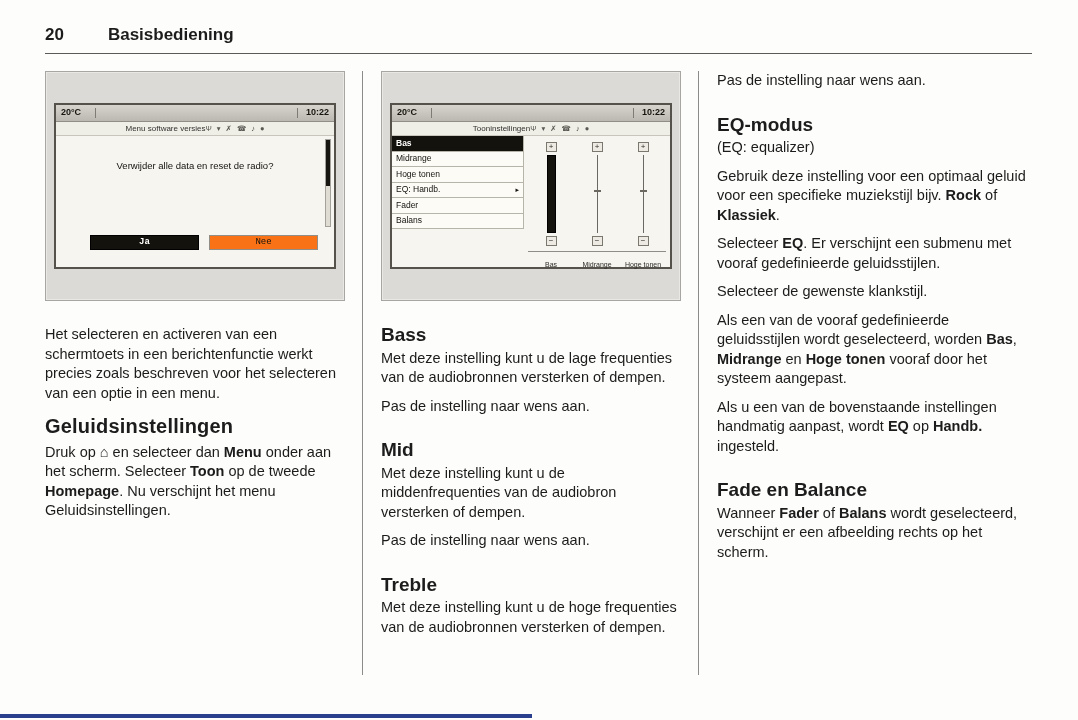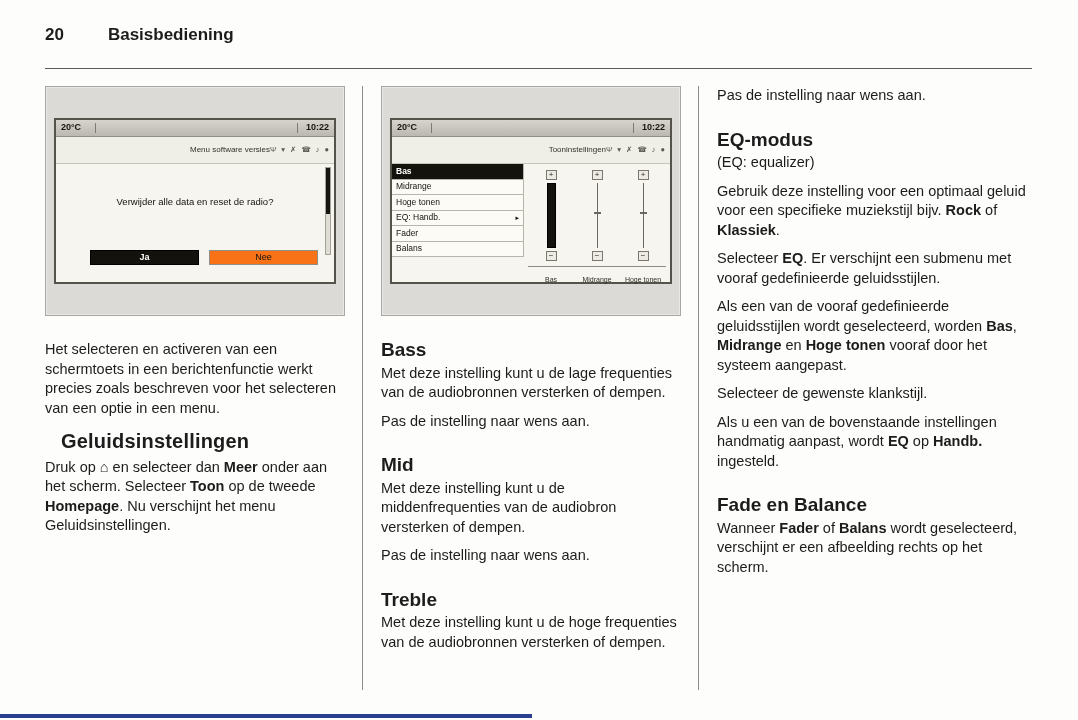--- a/index.html
+++ b/index.html
@@ -9,21 +9,21 @@
     font-family: "Liberation Sans", sans-serif;
     color: #1c1c1c;
     position: relative;
     overflow: hidden;
   }
   b { font-weight: bold; margin-top: 11px; }
 
   
   .header {
     margin: 0 46px 0 45px;
-    height: 69px;
+    height: 54px;
     padding-top: 25px;
     border-bottom: 1px solid #5a5a5a;
   }
   .pnum { font-size: 17px; font-weight: bold; }
   .ptitle { font-size: 17px; font-weight: bold; margin-left: 44px; }
 
   
   .columns {
     display: flex;
     margin: 17px 46px 0 45px;
@@ -31,21 +31,21 @@
     align-items: stretch;
   }
   .col { font-size: 14.5px; line-height: 19.5px; }
   .col1 { width: 318px; padding-right: 18px; border-right: 1px solid #8c8c8c; }
   .col2 { width: 336px; padding: 0 18px; border-right: 1px solid #8c8c8c; }
   .col3 { width: 330px; padding-left: 18px; }
 
   .col p { margin-bottom: 9px; }
   h2.big {
     font-size: 20px; font-weight: bold;
-    margin: 14px 0 6px 16px; letter-spacing: 0.2px;
+    margin: 14px 0 6px 0; letter-spacing: 0.2px;
   }
   h3.section {
     font-size: 19px; font-weight: bold;
     margin: 24px 0 4px 0;
   }
   .subnote { margin-bottom: 6px; }
 
   
   .frame {
     width: 300px; height: 230px;
@@ -68,40 +68,40 @@
     padding: 0 5px;
     background: linear-gradient(#d6d4cd, #bab8b0);
     border-bottom: 1px solid #8f8d84;
     font-size: 9px; font-weight: bold; color: #16140f;
   }
   .sb-sep { width: 1px; height: 10px; background: #7d7b73; margin-left: 14px; }
   .sb-spacer { flex: 1; }
   .sb-sep2 { width: 1px; height: 10px; background: #7d7b73; margin-right: 8px; }
   .menurow {
     height: 14px; flex: 0 0 14px;
-    display: flex; align-items: center; justify-content: flex-end;
-    padding: 13px 5px;
+    display: flex; align-items: center; justify-content: center;
+    padding: 0 5px;
     font-size: 8px; color: #33312c;
     border-bottom: 1px solid #c7c5bc;
     background: #efeee7;
   }
   .status-icons { display: flex; gap: 5px; font-size: 7.5px; color: #5b5953; }
 
   
   .dialog { position: relative; flex: 1; }
-  .msg { text-align: center; margin-top: 28px; font-size: 9.5px; color: #14120d; }
+  .msg { text-align: center; margin-top: 20px; font-size: 9.5px; color: #14120d; }
   .vscroll {
     position: absolute; top: 3px; right: 3px;
     width: 6px; height: 88px;
     background: #dedcd3; border: 1px solid #a3a199;
   }
   .vscroll-thumb { width: 100%; height: 46px; background: #17150f; }
   .btnrow {
     position: absolute; bottom: 17px; left: 34px; right: 16px;
-    display: flex; gap: 10px; height: 15px;
+    display: flex; gap: 10px; height: 15px; font-family: Liberation Mono, monospace;
   }
   .btn { flex: 1; display: flex; align-items: center; justify-content: center; font-size: 9px; }
   .btn.yes { background: #14120d; color: #ffffff; border: 1px solid #000; font-weight: bold; }
   .btn.no  { background: #f97316; color: #14120d; border: 1px solid #908e86; }
 
   
   .tone-body { flex: 1; display: flex; }
   .tone-list { width: 132px; font-size: 8.5px; }
   .tone-row {
     height: 15.5px; display: flex; align-items: center;
@@ -183,21 +183,21 @@
           <div class="btnrow">
             <div class="btn yes">Ja</div>
             <div class="btn no">Nee</div>
           </div>
         </div>
       </div>
     </figure>
 
     <p>Het selecteren en activeren van een schermtoets in een berichtenfunctie werkt precies zoals beschreven voor het selecteren van een optie in een menu.</p>
     <h2 class="big">Geluidsinstellingen</h2>
-    <p><span>Druk op </span><span>⌂</span><span> en selecteer dan </span><b>Meer</b><span> onder aan het scherm. Selecteer </span><b>Toon</b><span> op de tweede </span><b>Homepage</b><span>. Nu verschijnt het menu Geluidsinstellingen.</span></p>
+    <p><span>Druk op </span><span>⌂</span><span> en selecteer dan </span><b>Menu</b><span> onder aan het scherm. Selecteer </span><b>Toon</b><span> op de tweede </span><b>Homepage</b><span>. Nu verschijnt het menu Geluidsinstellingen.</span></p>
   </section>
 
   <section class="col col2">
 
     <figure class="frame">
       <div class="screen">
         <div class="statusbar">
           <span>20°C</span>
           <span class="sb-sep"></span>
           <span class="sb-spacer"></span>
@@ -271,22 +271,22 @@
     <p>Met deze instelling kunt u de hoge frequenties van de audiobronnen versterken of dempen.</p>
   </section>
 
   <section class="col col3">
     <p>Pas de instelling naar wens aan.</p>
 
     <h3 class="section">EQ-modus</h3>
     <p class="subnote">(EQ: equalizer)</p>
     <p><span>Gebruik deze instelling voor een optimaal geluid voor een specifieke muziekstijl bijv. </span><b>Rock</b><span> of </span><b>Klassiek</b><span>.</span></p>
     <p><span>Selecteer </span><b>EQ</b><span>. Er verschijnt een submenu met vooraf gedefinieerde geluidsstijlen.</span></p>
+    <p>Selecteer de gewenste klankstijl.</p>
     <p><span>Als een van de vooraf gedefinieerde geluidsstijlen wordt geselecteerd, worden </span><b>Bas</b><span>, </span><b>Midrange</b><span> en </span><b>Hoge tonen</b><span> vooraf door het systeem aangepast.</span></p>
-    <p>Selecteer de gewenste klankstijl.</p>
     <p><span>Als u een van de bovenstaande instellingen handmatig aanpast, wordt </span><b>EQ</b><span> op </span><b>Handb.</b><span> ingesteld.</span></p>
 
     <h3 class="section">Fade en Balance</h3>
     <p><span>Wanneer </span><b>Fader</b><span> of </span><b>Balans</b><span> wordt geselecteerd, verschijnt er een afbeelding rechts op het scherm.</span></p>
   </section>
 
 </div>
 
 <div class="edge-artifact"></div>
 

